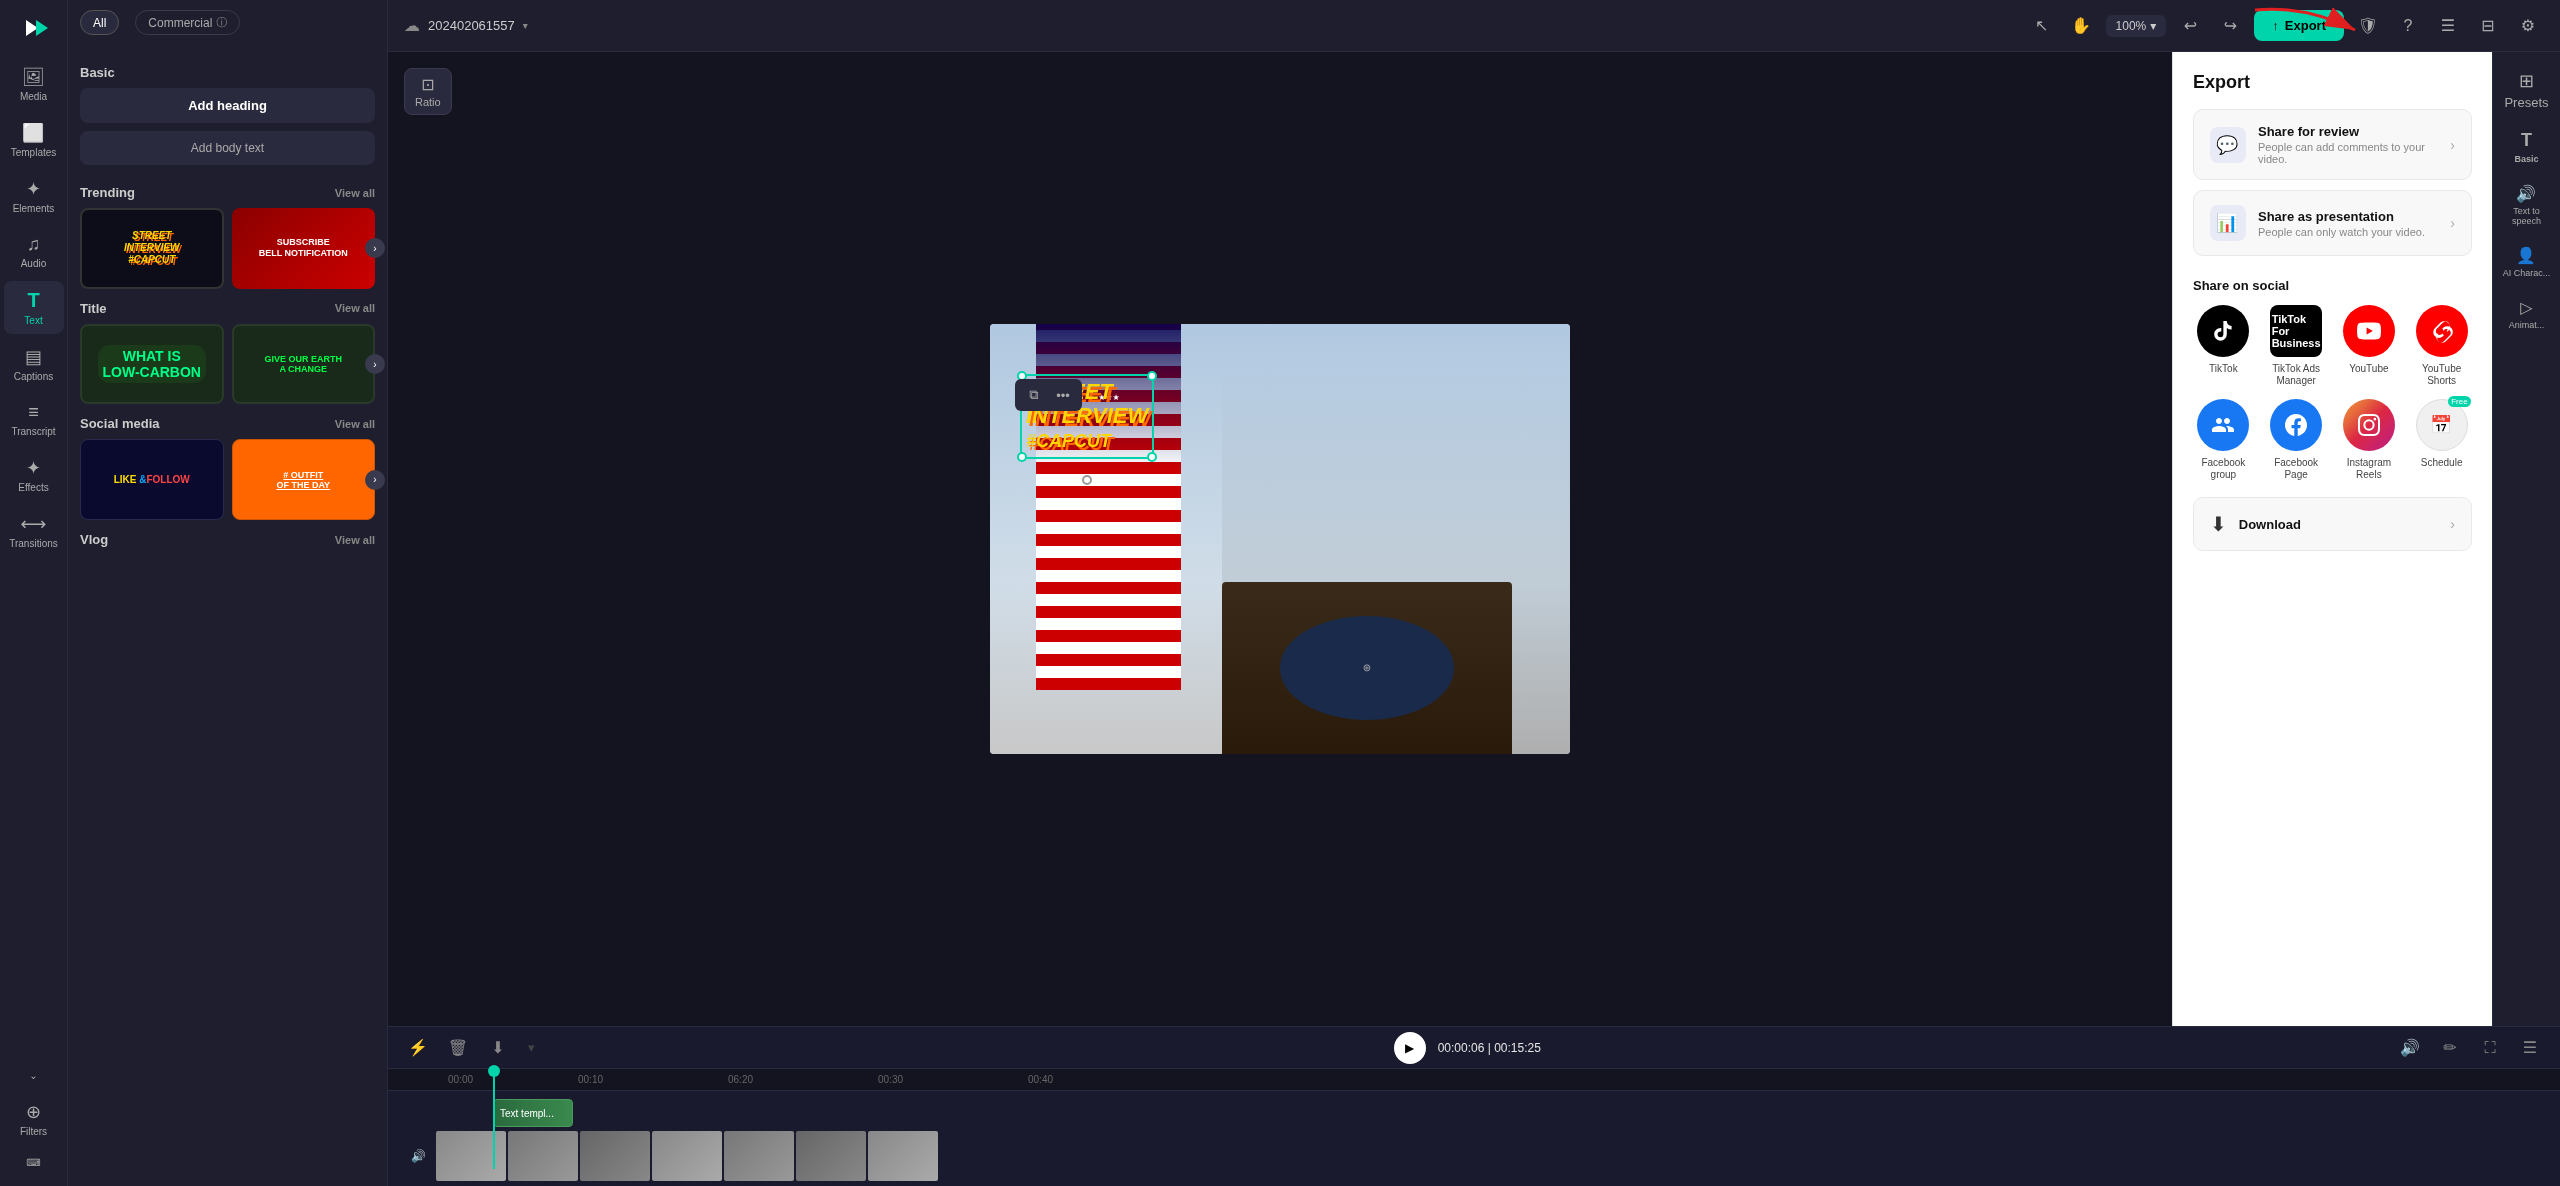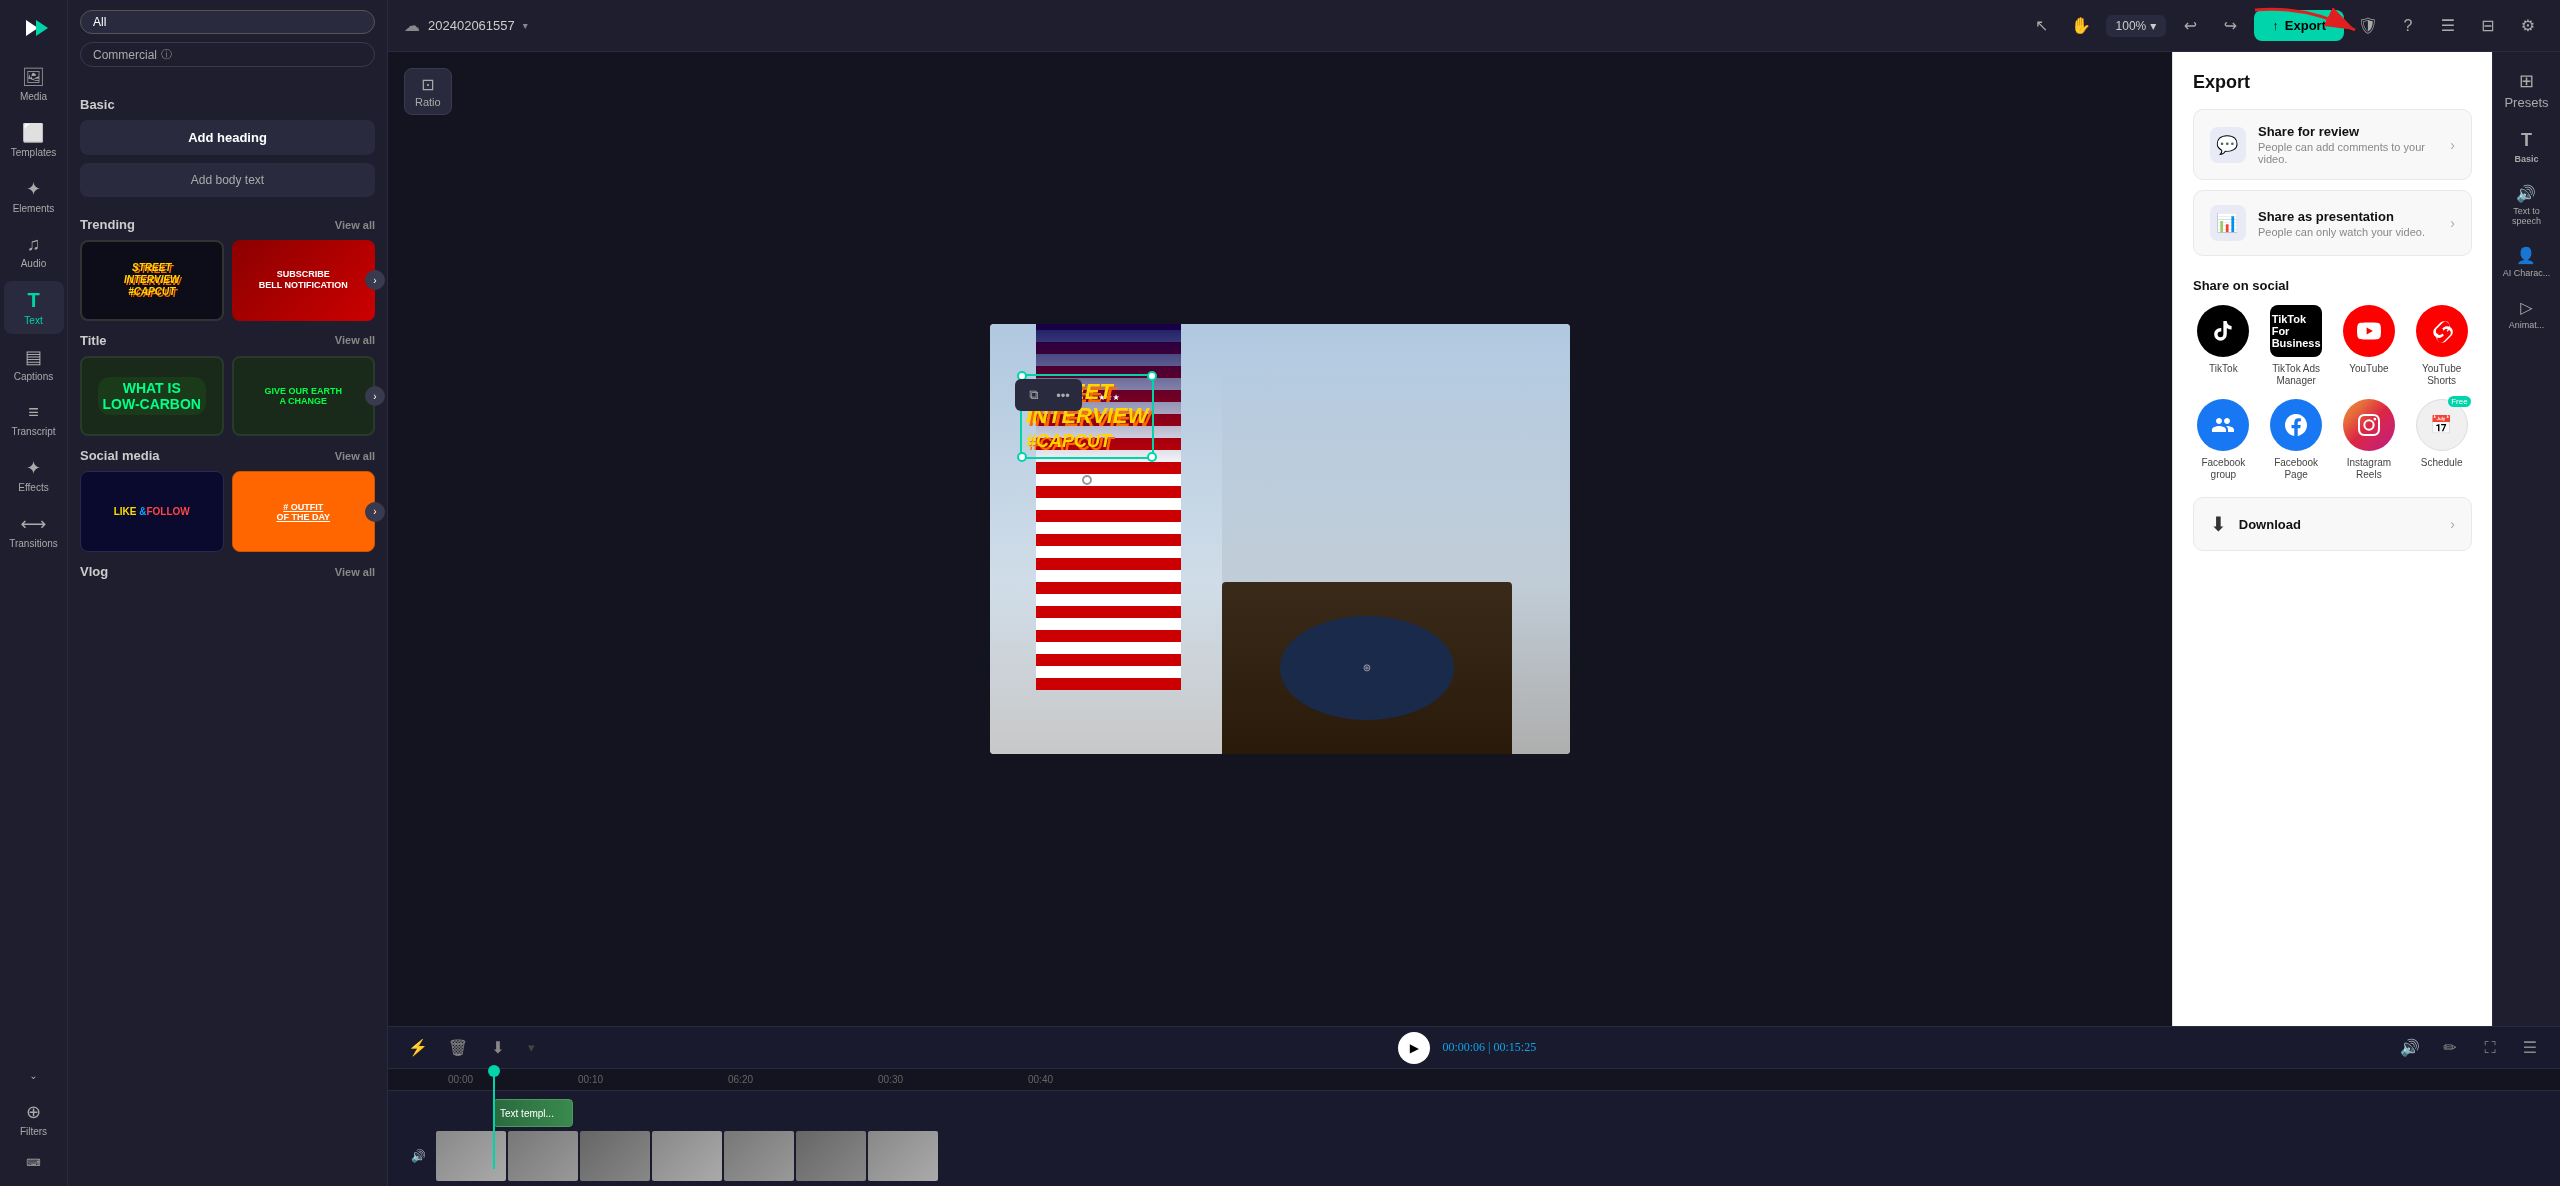--- a/index.html
+++ b/index.html
@@ -12,21 +12,21 @@
     .sidebar-item .icon { font-size: 18px; }
     .sidebar-item.text-active { color: #00d4aa; }
     .sidebar-item.text-active .icon { color: #00d4aa; }
     .sidebar-bottom { margin-top: auto; }
 
     
     .panel { width: 320px; background: #1e1e2e; border-right: 1px solid #2a2a3e; display: flex; flex-direction: column; overflow: hidden; }
     .panel-tabs { display: flex; padding: 12px 12px 0; gap: 16px; border-bottom: 1px solid #2a2a3e; }
     .panel-tab { padding: 8px 4px 10px; font-size: 13px; font-weight: 500; cursor: pointer; color: #888; border-bottom: 2px solid transparent; }
     .panel-tab.active { color: #fff; border-bottom: 2px solid #00d4aa; }
-    .panel-filters { display: flex; gap: 8px; padding: 10px 12px; flex-direction: column; }
+    .panel-filters { display: flex; gap: 16px; padding: 10px 12px; }
     .filter-btn { padding: 4px 12px; border-radius: 20px; border: 1px solid #3a3a4e; background: transparent; color: #aaa; font-size: 12px; cursor: pointer; display: flex; align-items: center; gap: 4px; }
     .filter-btn.active { background: #2a2a3e; color: #fff; border-color: #555; }
     .panel-content { overflow-y: auto; padding: 8px 12px; flex: 1; }
     .panel-content::-webkit-scrollbar { width: 4px; }
     .panel-content::-webkit-scrollbar-thumb { background: #3a3a4e; border-radius: 2px; }
 
     .section-title { font-size: 13px; font-weight: 600; color: #ccc; margin: 12px 0 8px; display: flex; justify-content: space-between; align-items: center; }
     .view-all { color: #888; font-size: 11px; cursor: pointer; }
 
     .add-heading-btn { width: 100%; padding: 10px; background: #2a2a3e; border: none; border-radius: 8px; color: #fff; font-size: 13px; font-weight: 600; cursor: pointer; margin-bottom: 8px; }
@@ -108,21 +108,21 @@
     .download-row { margin: 16px 20px 0; border: 1px solid #e8e8e8; border-radius: 10px; padding: 14px 16px; display: flex; align-items: center; gap: 12px; cursor: pointer; background: #f8f8f8; }
     .download-icon { font-size: 20px; color: #333; }
     .download-label { flex: 1; font-size: 13px; font-weight: 600; color: #111; }
     .download-arrow { color: #aaa; font-size: 14px; }
 
     
     .timeline { height: 160px; background: #1a1a2e; border-top: 1px solid #2a2a3e; display: flex; flex-direction: column; }
     .timeline-toolbar { height: 42px; display: flex; align-items: center; padding: 0 16px; gap: 12px; border-bottom: 1px solid #2a2a3e; }
     .timeline-tool { width: 28px; height: 28px; background: transparent; border: none; color: #888; cursor: pointer; display: flex; align-items: center; justify-content: center; font-size: 16px; border-radius: 4px; }
     .play-btn { width: 32px; height: 32px; background: #fff; border: none; border-radius: 50%; color: #000; cursor: pointer; display: flex; align-items: center; justify-content: center; font-size: 12px; }
-    .time-display { font-size: 12px; color: #0ea5e9; font-family: Liberation Serif, serif; }
+    .time-display { font-size: 12px; color: #e5e5e5; font-family: Liberation Sans, sans-serif; }
     .timeline-ruler { height: 20px; background: #141420; display: flex; align-items: center; padding: 0 60px; gap: 0; position: relative; }
     .timeline-thumbnails { height: 60px; display: flex; align-items: center; padding: 0 16px; gap: 2px; overflow: hidden; }
     .thumb { width: 70px; height: 50px; background: #2a2a3e; border-radius: 2px; overflow: hidden; flex-shrink: 0; display: flex; align-items: center; justify-content: center; }
 
     
     .right-sidebar { width: 68px; background: #1e1e2e; display: flex; flex-direction: column; align-items: center; padding: 10px 0; gap: 4px; border-left: 1px solid #2a2a3e; }
 
     
     ::-webkit-scrollbar { width: 4px; height: 4px; }
     ::-webkit-scrollbar-thumb { background: #3a3a4e; border-radius: 2px; }

